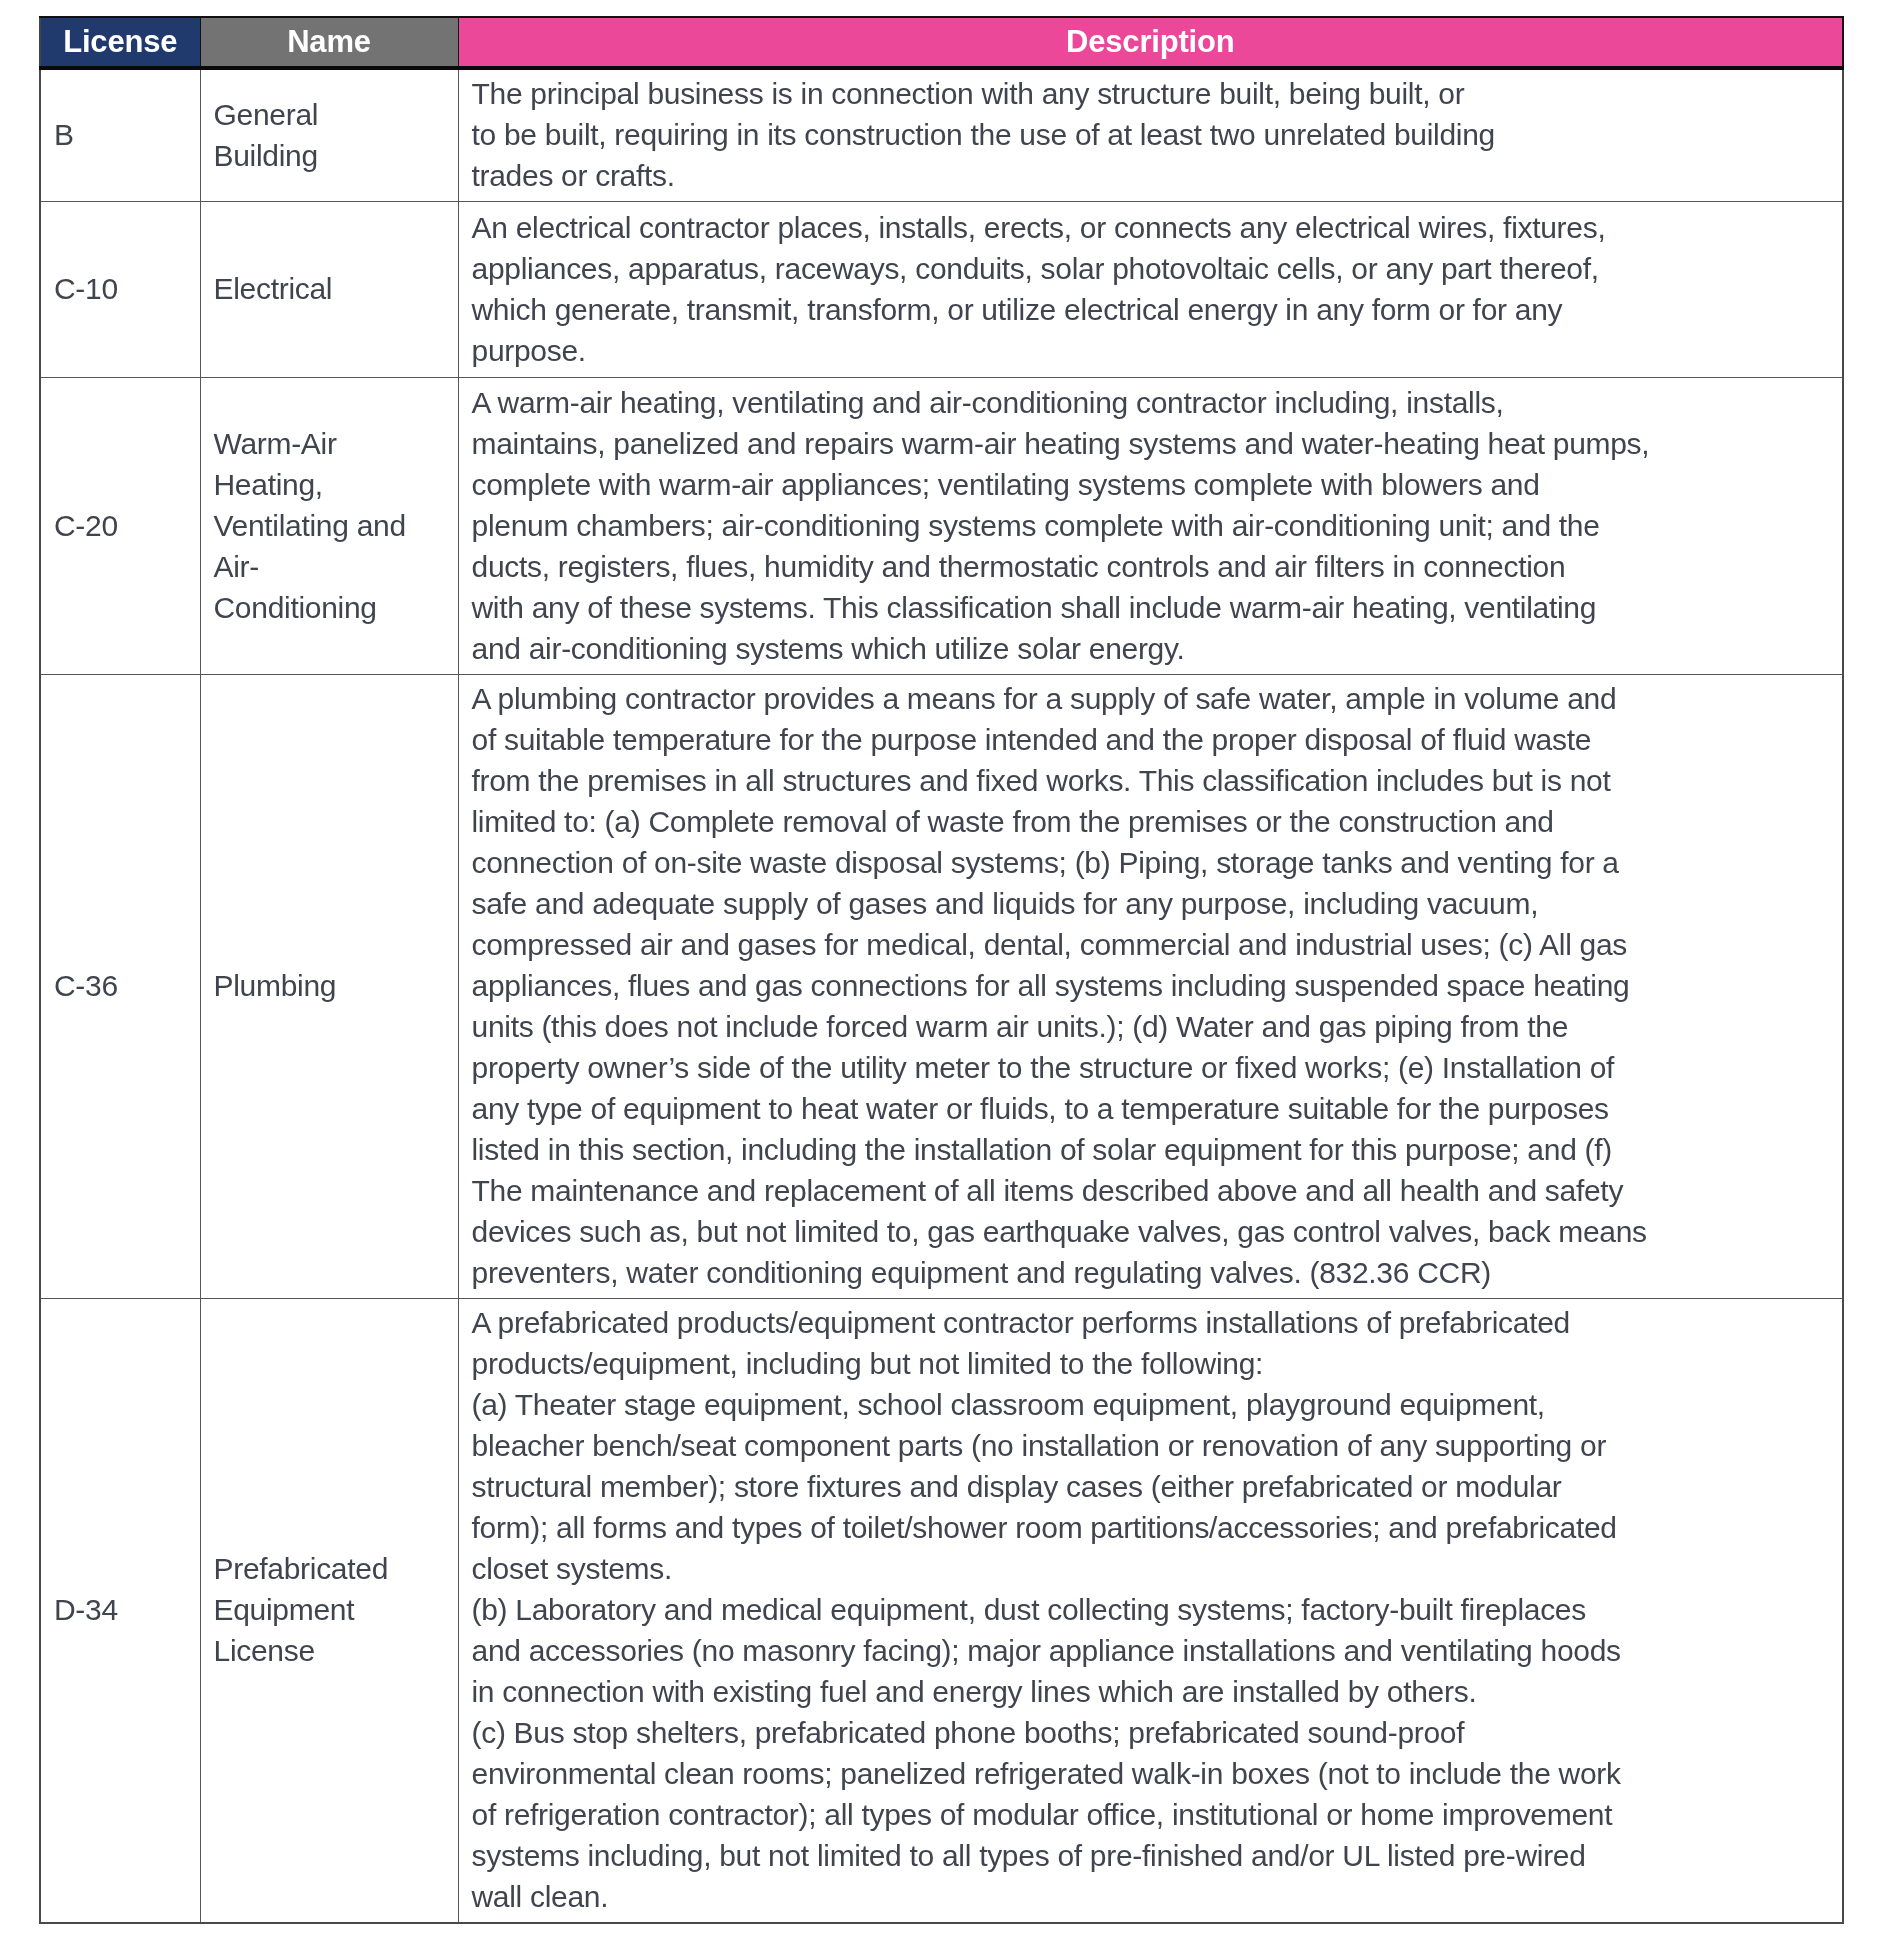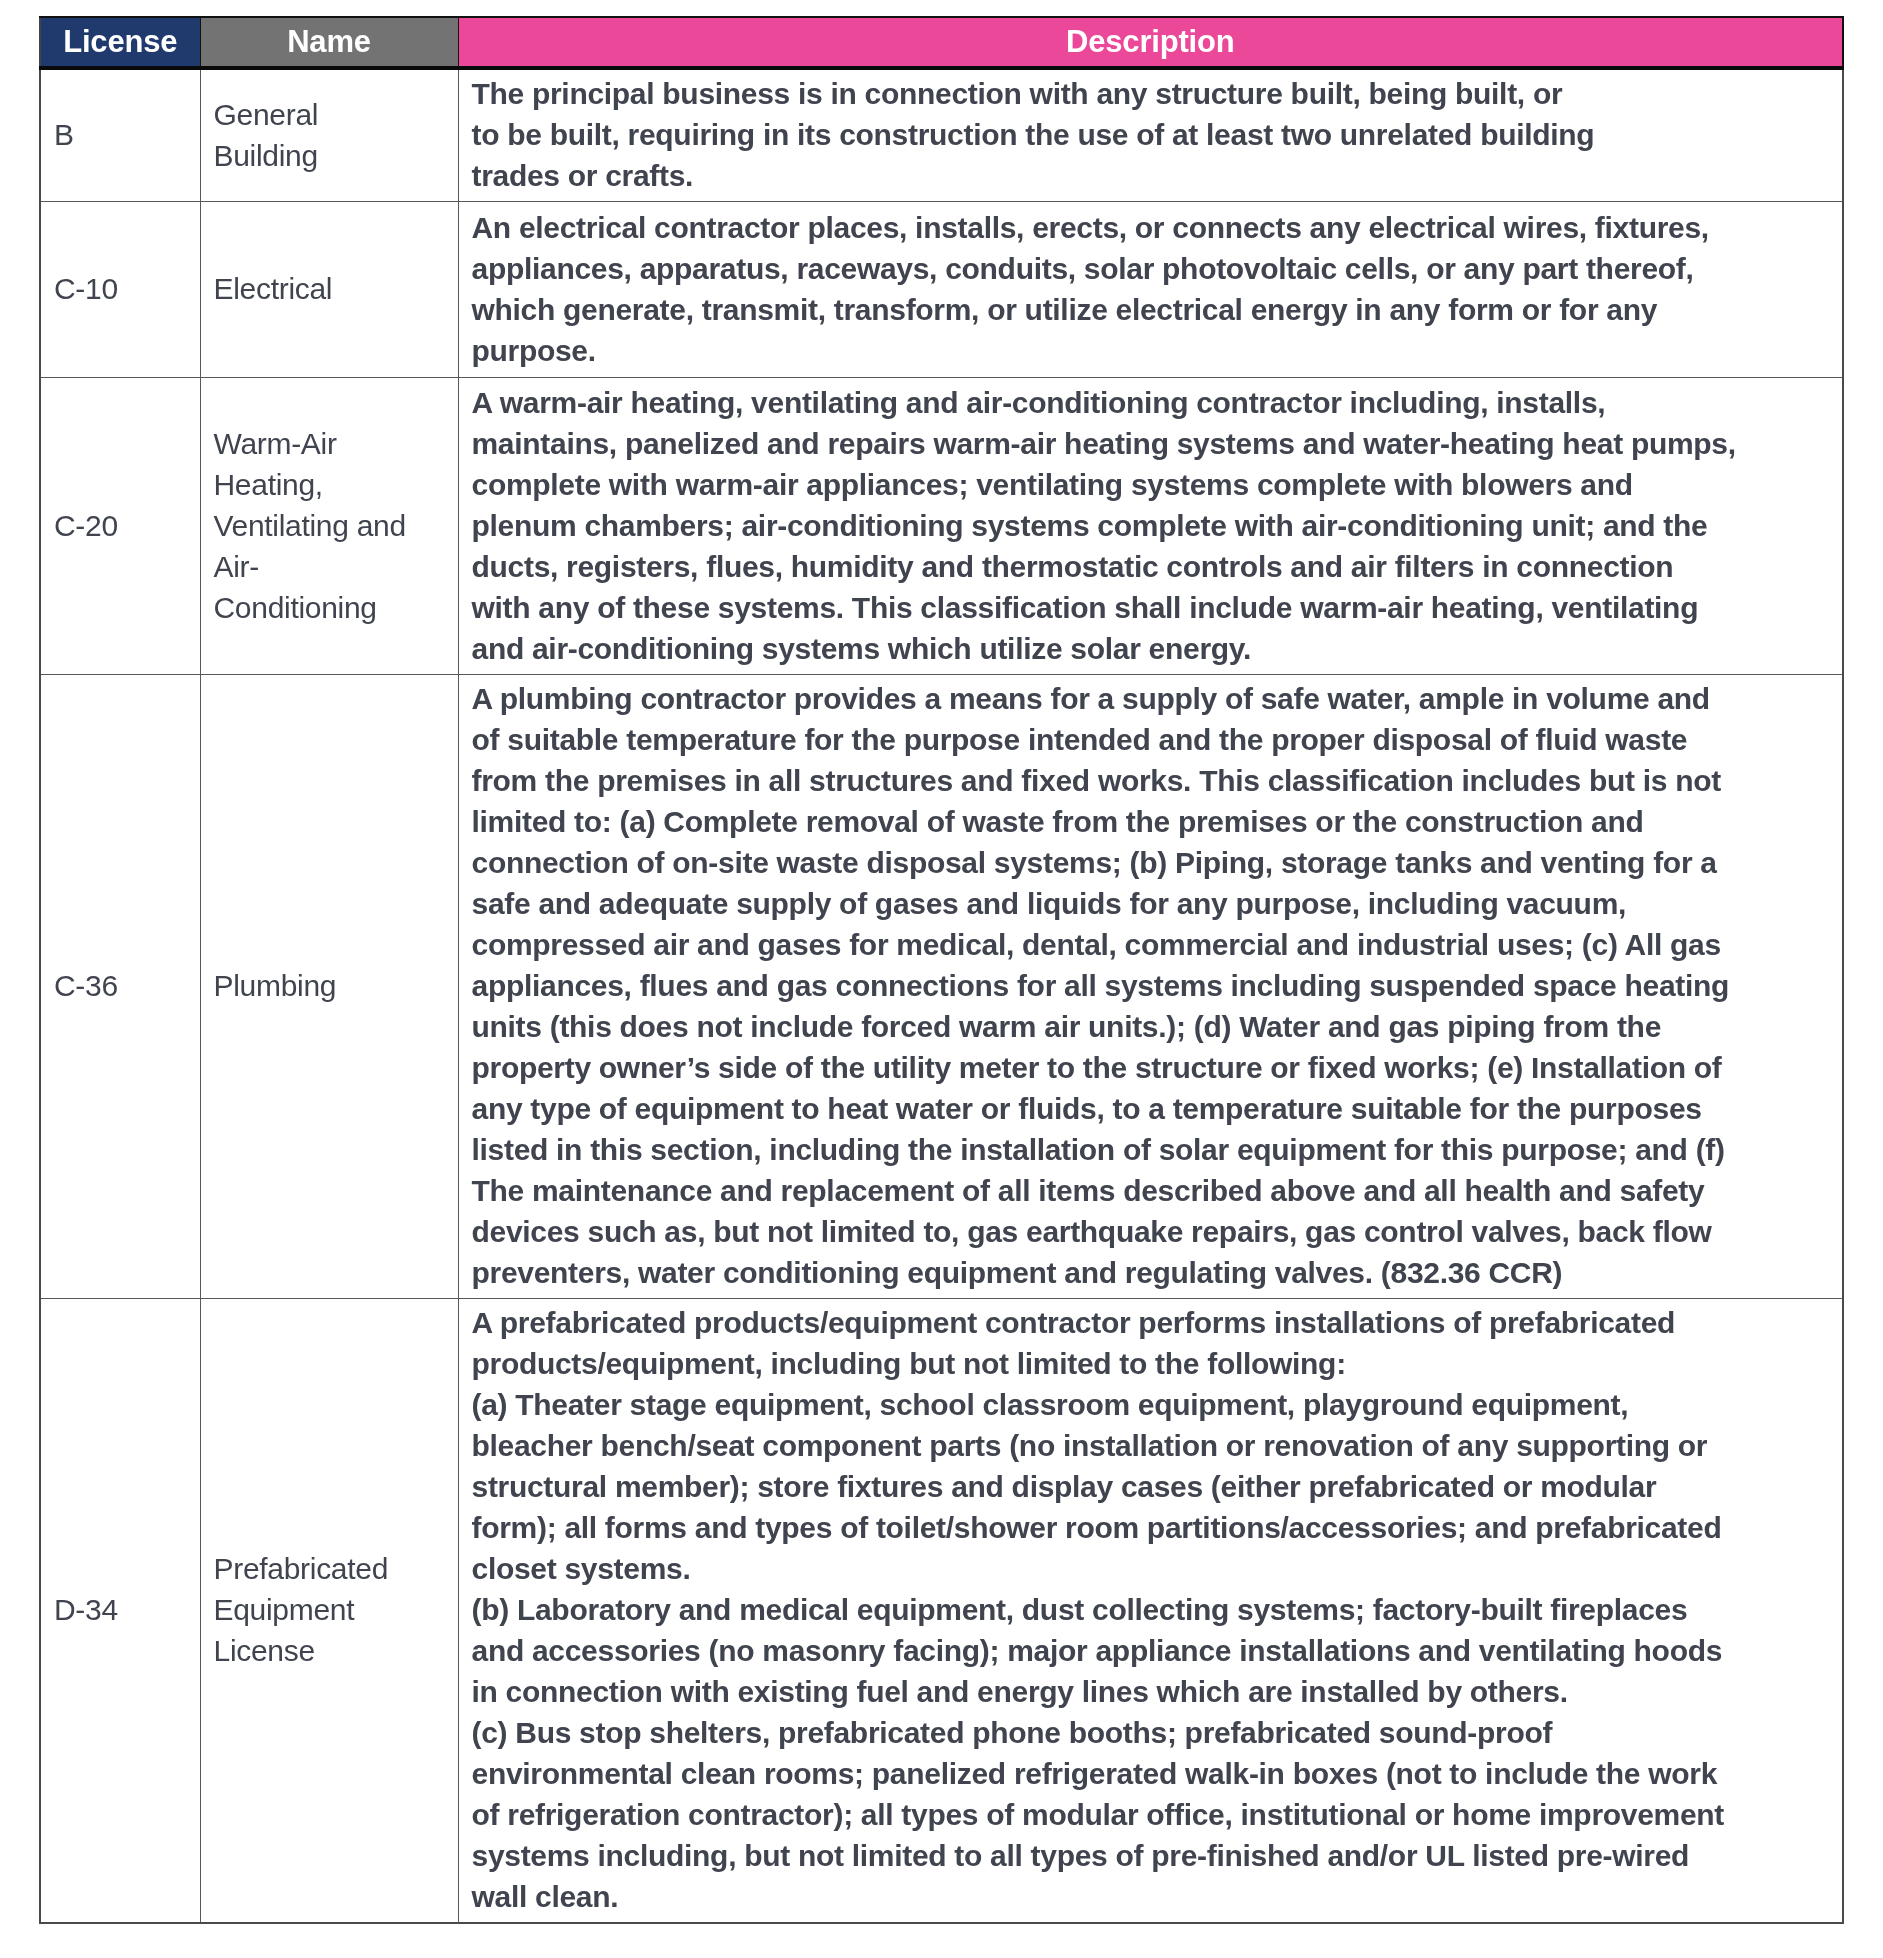--- a/index.html
+++ b/index.html
@@ -57,21 +57,20 @@
     padding-left: 13px;
   }
   .license-table tbody td.cell-name {
     padding-left: 13px;
     padding-right: 6.4px;
   }
   .license-table tbody td.cell-desc {
     padding-left: 13px;
     padding-right: 8px;
     white-space: nowrap;
-    font-weight: bold;
   }
   .desc-line {
     display: block;
     white-space: nowrap;
   }
   .name-line {
     display: block;
     white-space: nowrap;
   }
   .license-table tbody tr:last-child td { border-bottom: 2.4px solid #4a4a4a; }
@@ -156,21 +155,21 @@
           <span class="desc-line">limited to: (a) Complete removal of waste from the premises or the construction and</span>
           <span class="desc-line">connection of on-site waste disposal systems; (b) Piping, storage tanks and venting for a</span>
           <span class="desc-line">safe and adequate supply of gases and liquids for any purpose, including vacuum,</span>
           <span class="desc-line">compressed air and gases for medical, dental, commercial and industrial uses; (c) All gas</span>
           <span class="desc-line">appliances, flues and gas connections for all systems including suspended space heating</span>
           <span class="desc-line">units (this does not include forced warm air units.); (d) Water and gas piping from the</span>
           <span class="desc-line">property owner’s side of the utility meter to the structure or fixed works; (e) Installation of</span>
           <span class="desc-line">any type of equipment to heat water or fluids, to a temperature suitable for the purposes</span>
           <span class="desc-line">listed in this section, including the installation of solar equipment for this purpose; and (f)</span>
           <span class="desc-line">The maintenance and replacement of all items described above and all health and safety</span>
-          <span class="desc-line">devices such as, but not limited to, gas earthquake repairs, gas control valves, back flow</span>
+          <span class="desc-line">devices such as, but not limited to, gas earthquake valves, gas control valves, back means</span>
           <span class="desc-line">preventers, water conditioning equipment and regulating valves. (832.36 CCR)</span>
         </td>
     </tr>
     <tr class="row-d34">
       <td class="cell-license">D-34</td>
       <td class="cell-name">
           <span class="name-line">Prefabricated</span>
           <span class="name-line">Equipment</span>
           <span class="name-line">License</span>
         </td>

